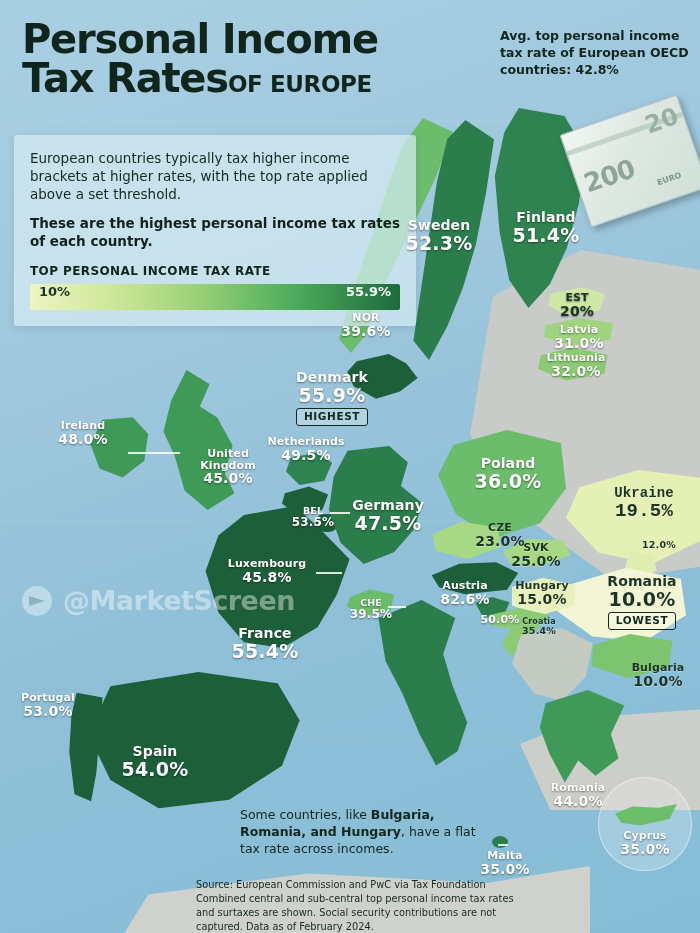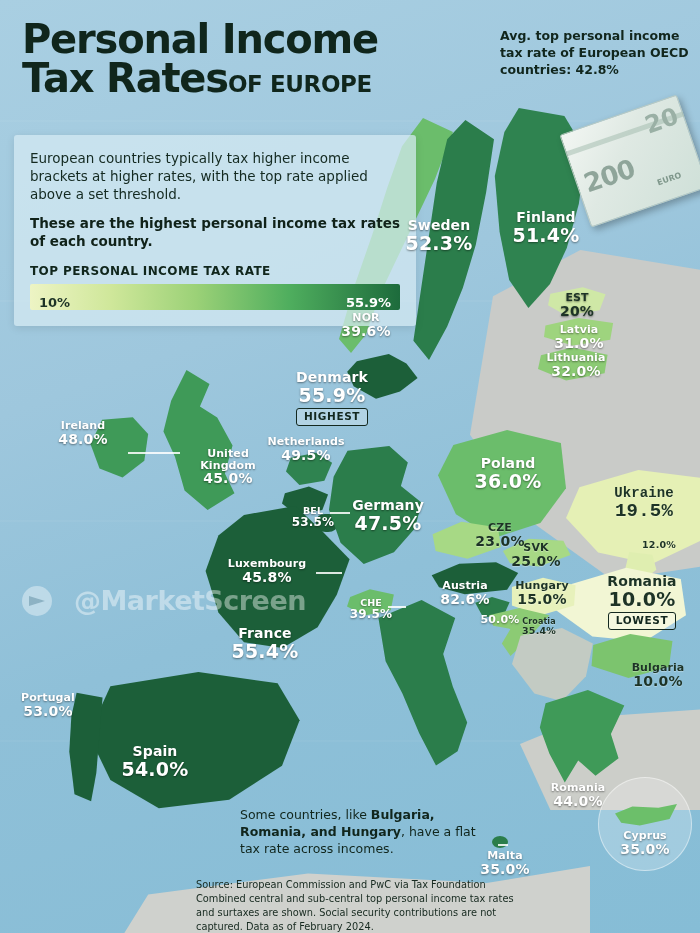--- a/index.html
+++ b/index.html
@@ -130,21 +130,21 @@
     letter-spacing: 0.4px;
     color: #10261c;
     margin-bottom: 6px;
   }
   #legend-bar {
     position: relative;
     height: 26px;
     border-radius: 2px;
     background: linear-gradient(90deg, #edf4c4 0%, #cfe79a 22%, #9bd177 45%, #4fae5e 70%, #1d6b3c 100%);
     display: flex;
-    align-items: flex-end;
+    align-items: flex-start;
     justify-content: space-between;
     padding: 0 9px;
     box-sizing: border-box;
   }
   #legend-min { font-size: 13px; font-weight: bold; color: #1d3326; }
   #legend-max { font-size: 13px; font-weight: bold; color: #ffffff; }
 
   
   #avg-note {
     position: absolute;
@@ -213,21 +213,21 @@
     color: #13281f;
     background: rgba(255,255,255,0.25);
     text-shadow: none;
   }
   
   #watermark {
     position: absolute;
     left: 22px; top: 585px;
     display: flex;
     align-items: center;
-    gap: 22px;
+    gap: 11px;
     opacity: 0.45;
     pointer-events: none;
   }
   #wm-icon {
     width: 30px; height: 30px;
     border-radius: 50%;
     background: rgba(255,255,255,0.85);
     position: relative;
   }
   #wm-icon:after {

